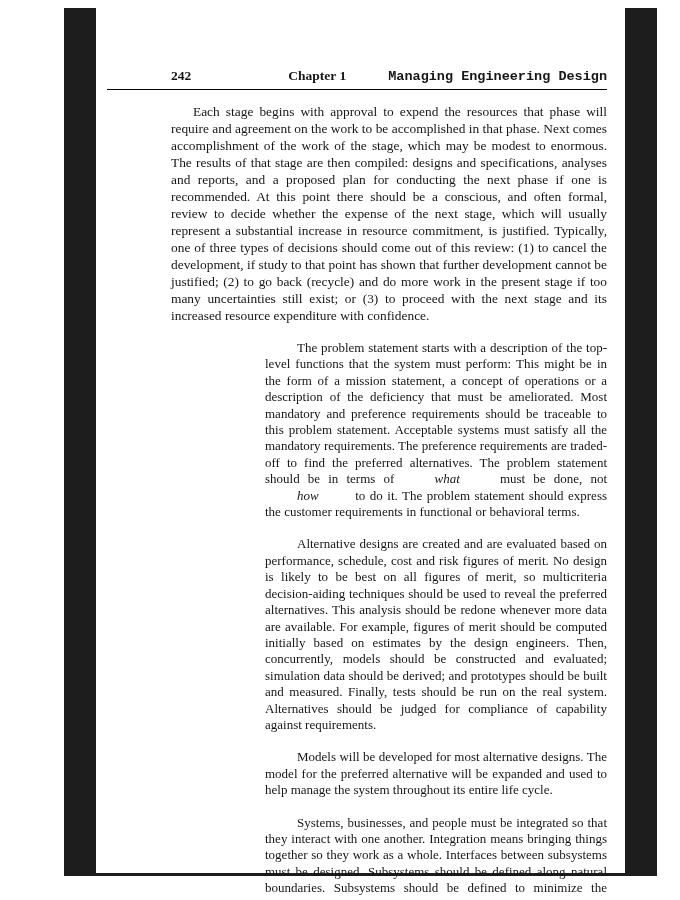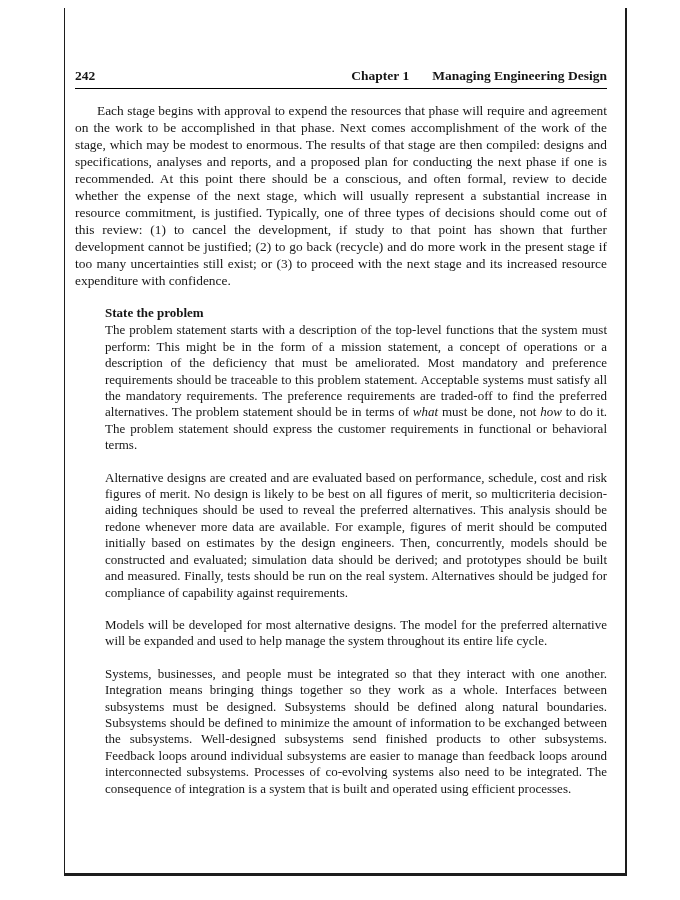--- a/index.html
+++ b/index.html
@@ -1,15 +1,15 @@
 <!DOCTYPE html>
 <html><head>
 <meta charset="utf-8">
 <style>
-  * { box-sizing: border-box; }
+  * { box-sizing: border-box; padding-left: 32px; }
   html, body { margin: 0; padding: 0; }
   body {
     width: 680px; height: 900px;
     background: #ffffff;
     font-family: "Liberation Serif", "DejaVu Serif", serif;
     color: #161616;
   }
   .page {
     position: relative;
     width: 680px; height: 900px;
@@ -29,21 +29,21 @@
   }
   .page-header {
     display: flex;
     justify-content: space-between;
     align-items: baseline;
     font-weight: bold;
     font-size: 13.5px;
     line-height: 16px;
   }
   .running-title { white-space: nowrap; }
-  .chap-title { margin-left: 23px; }
+  .chap-title { margin-left: 10px; font-family: Liberation Mono, monospace; }
   .header-rule {
     border-bottom: 1.4px solid #000;
     margin-top: 4px;
   }
 
   .main-text {
     margin-top: 13px;
     font-size: 13.4px;
     line-height: 17px;
     text-align: justify;
@@ -83,21 +83,20 @@
       </span>
     </header>
     <div class="header-rule"></div>
 
     <div class="main-text">
       <p class="para">Each stage begins with approval to expend the resources that phase will require and agreement on the work to be accomplished in that phase. Next comes accomplishment of the work of the stage, which may be modest to enormous. The results of that stage are then compiled: designs and specifications, analyses and reports, and a proposed plan for conducting the next phase if one is recommended. At this point there should be a conscious, and often formal, review to decide whether the expense of the next stage, which will usually represent a substantial increase in resource commitment, is justified. Typically, one of three types of decisions should come out of this review: (1) to cancel the development, if study to that point has shown that further development cannot be justified; (2) to go back (recycle) and do more work in the present stage if too many uncertainties still exist; or (3) to proceed with the next stage and its increased resource expenditure with confidence.</p>
 
       <div class="sections">
 
         <section class="section">
-          <h3 class="section-heading">State the problem</h3>
           <p class="section-body"><span>The problem statement starts with a description of the top-level functions that the system must perform: This might be in the form of a mission statement, a concept of operations or a description of the deficiency that must be ameliorated. Most mandatory and preference requirements should be traceable to this problem statement. Acceptable systems must satisfy all the mandatory requirements. The preference requirements are traded-off to find the preferred alternatives. The problem statement should be in terms of </span><span style="font-style: italic;">what</span><span> must be done, not </span><span style="font-style: italic;">how</span><span> to do it. The problem statement should express the customer requirements in functional or behavioral terms.</span></p>
         </section>
 
         <section class="section">
           <p class="section-body"><span>Alternative designs are created and are evaluated based on performance, schedule, cost and risk figures of merit. No design is likely to be best on all figures of merit, so multicriteria decision-aiding techniques should be used to reveal the preferred alternatives. This analysis should be redone whenever more data are available. For example, figures of merit should be computed initially based on estimates by the design engineers. Then, concurrently, models should be constructed and evaluated; simulation data should be derived; and prototypes should be built and measured. Finally, tests should be run on the real system. Alternatives should be judged for compliance of capability against requirements.</span></p>
         </section>
 
         <section class="section">
           <p class="section-body"><span>Models will be developed for most alternative designs. The model for the preferred alternative will be expanded and used to help manage the system throughout its entire life cycle.</span></p>
         </section>

